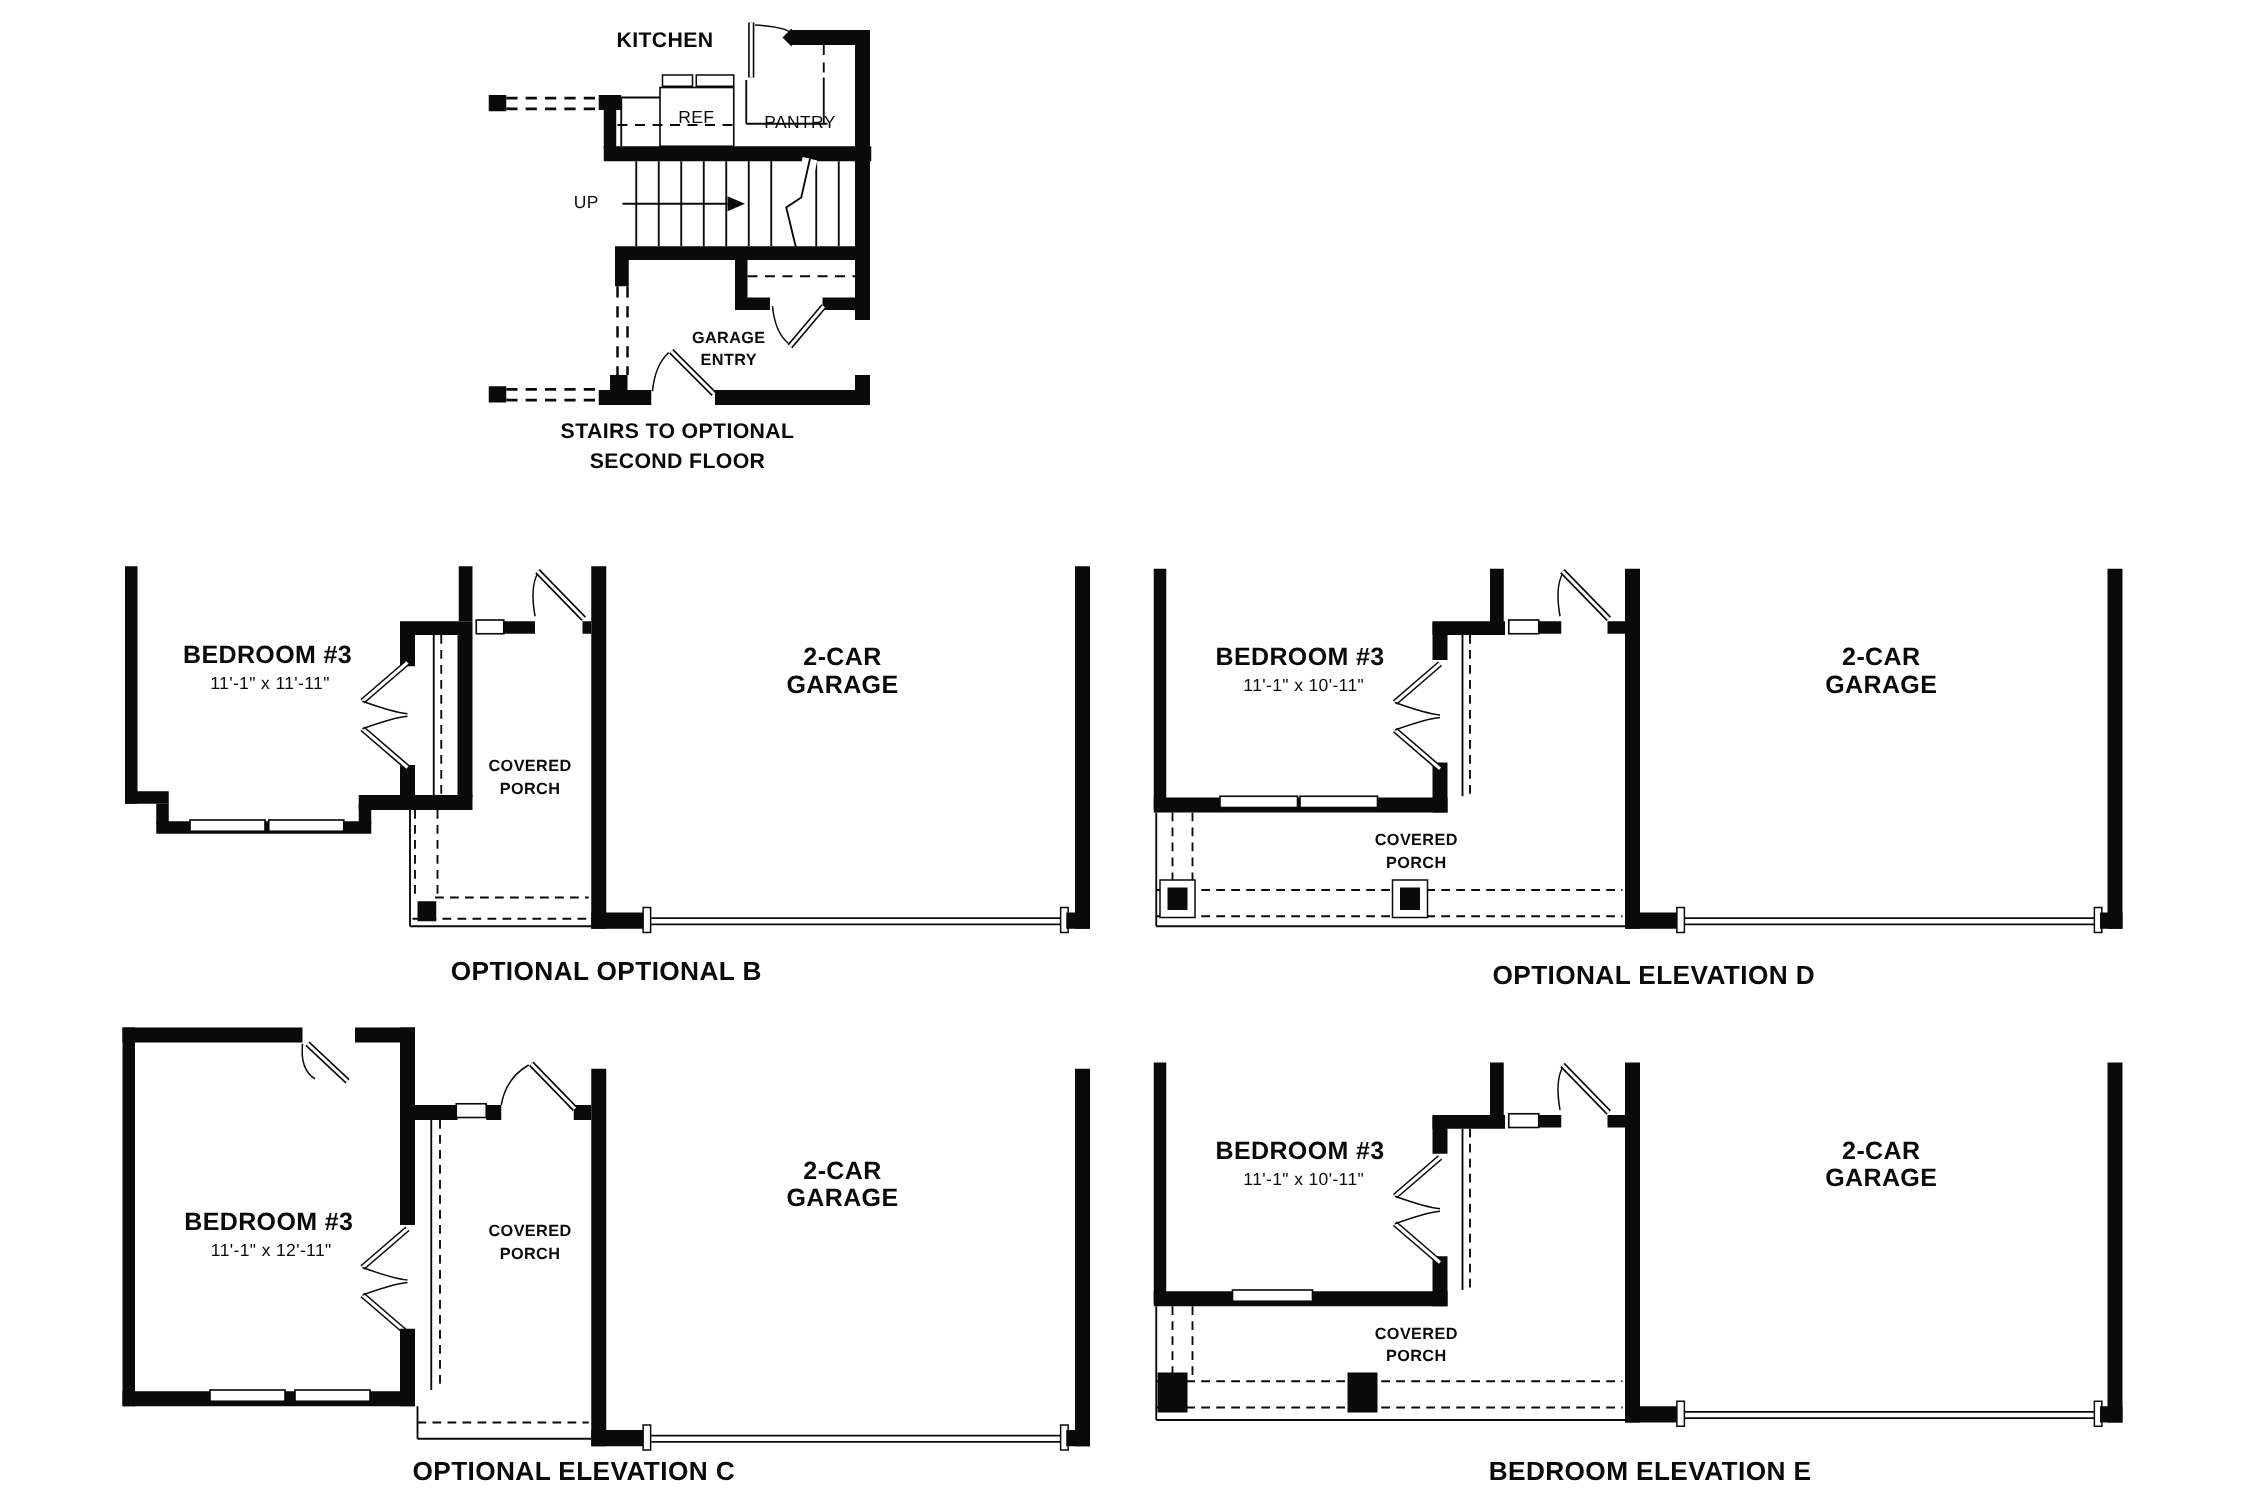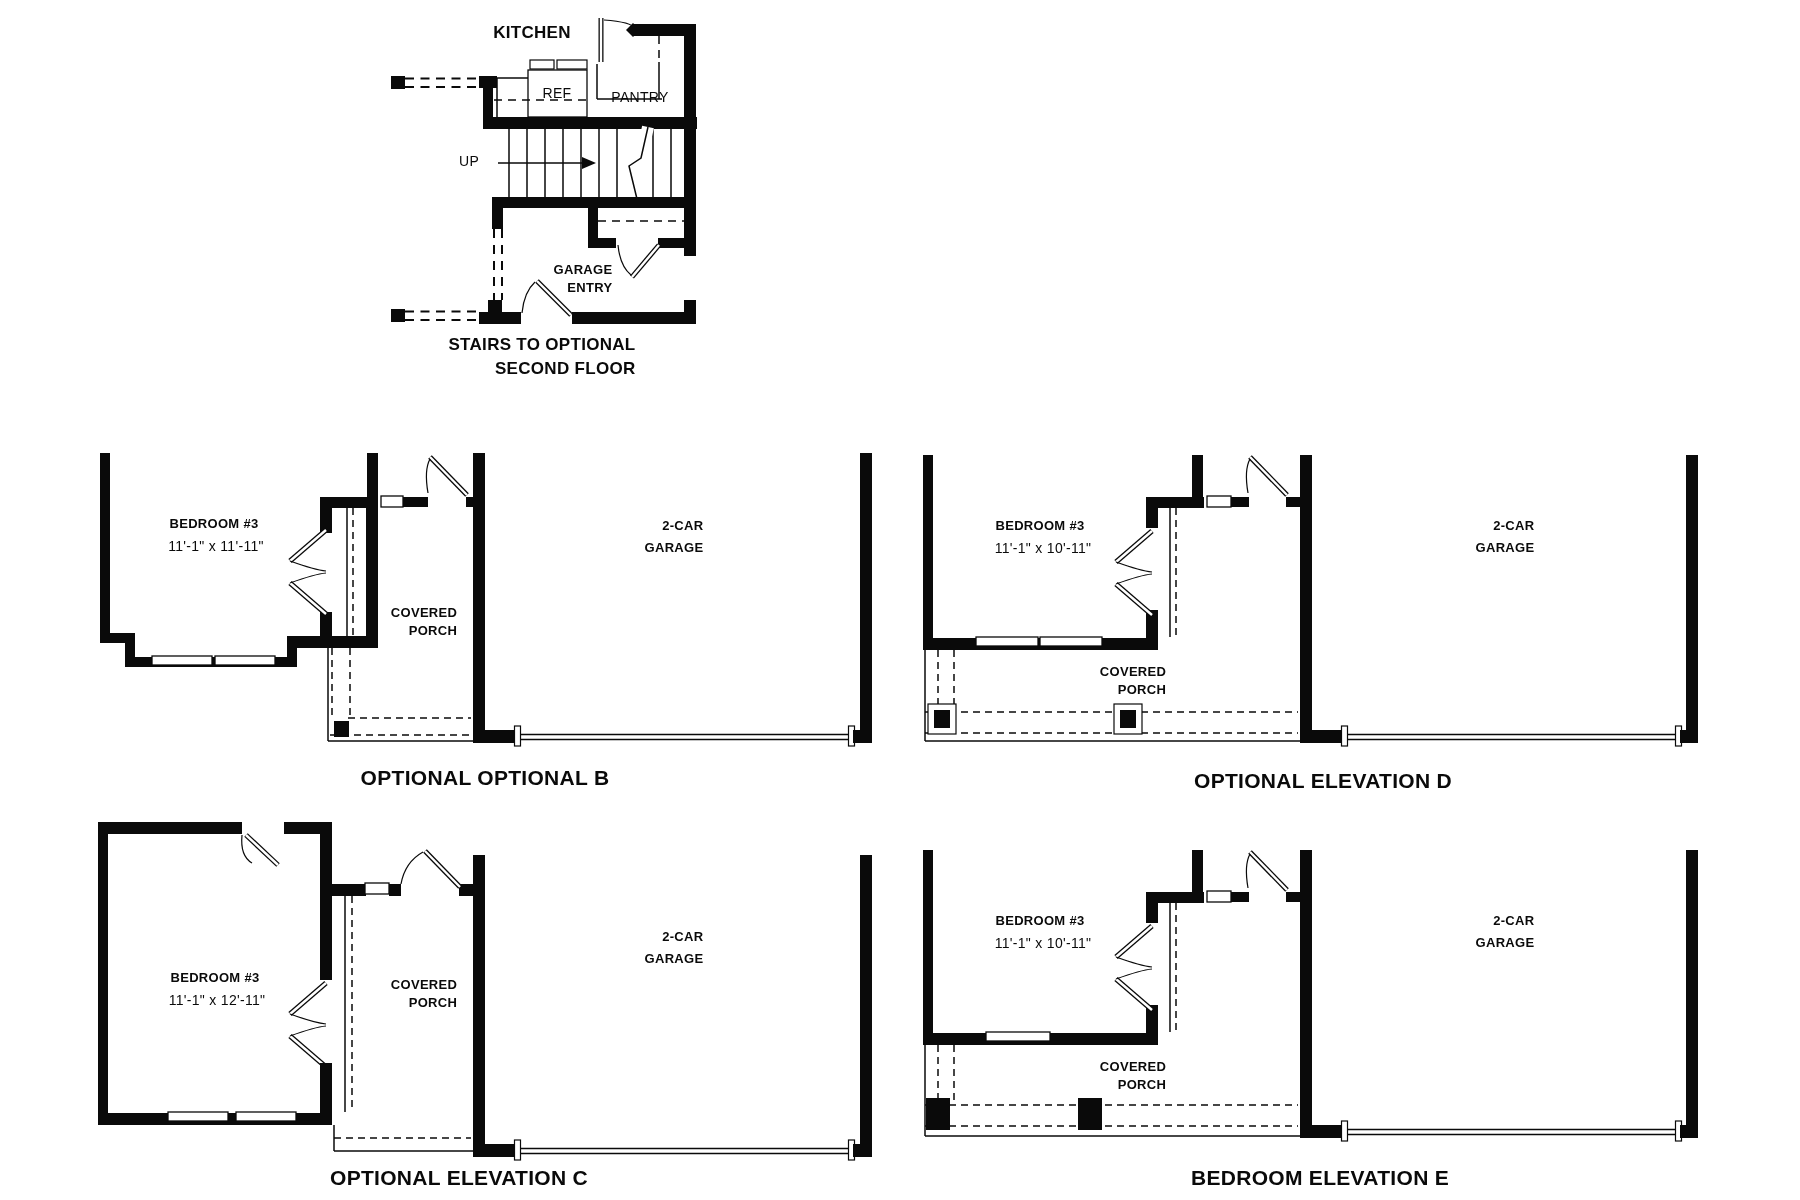--- a/index.html
+++ b/index.html
@@ -1,25 +1,25 @@
 <!DOCTYPE html>
 <html><head>
 <meta charset="utf-8">
 <style>
   html,body{margin:0;padding:0;background:#fff;}
   .canvas{position:relative;width:1800px;height:1200px;background:#ffffff;overflow:hidden;
           font-family:"Liberation Sans",sans-serif;color:#000;}
   svg{position:absolute;left:0;top:0;}
-  .lbl{position:absolute;transform:translate(-50%,-50%);text-align:right;white-space:pre-line;
+  .lbl{position:absolute;transform:translate(-50%,-50%);text-align:center;white-space:pre-line;
        color:#0a0a0a;letter-spacing:.3px;}
   .b{font-weight:bold;}
   .fs10{font-size:14px;line-height:12px;}
   .fs13{font-size:13px;line-height:18px;}
   .fs14{font-size:14px;line-height:16px;}
-  .fs16{font-size:13px;line-height:22px;}
+  .fs16{font-size:20px;line-height:22px;}
   .fs17{font-size:17px;line-height:19px;}
   .fs18{font-size:17px;line-height:24px;}
   .fs20{font-size:21px;line-height:24px;}
   
   .wall{fill:#0a0a0a;stroke:none;}
   .ln{stroke:#0a0a0a;stroke-width:1.5;fill:none;}
   .lt{stroke:#0a0a0a;stroke-width:1.2;fill:none;}
   .lnd{stroke:#0a0a0a;stroke-width:1.5;fill:none;stroke-dasharray:8 6;}
   .lnd2{stroke:#0a0a0a;stroke-width:1.5;fill:none;stroke-dasharray:7 5;}
   .stub{stroke:#0a0a0a;stroke-width:2.2;fill:none;stroke-dasharray:9 6.5;}

